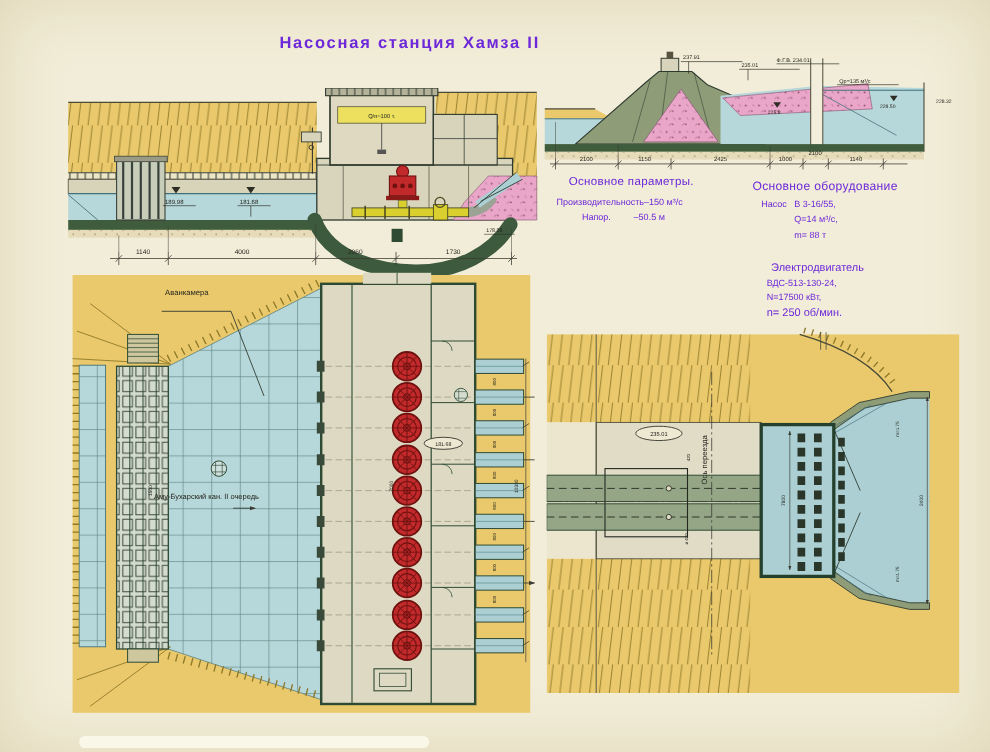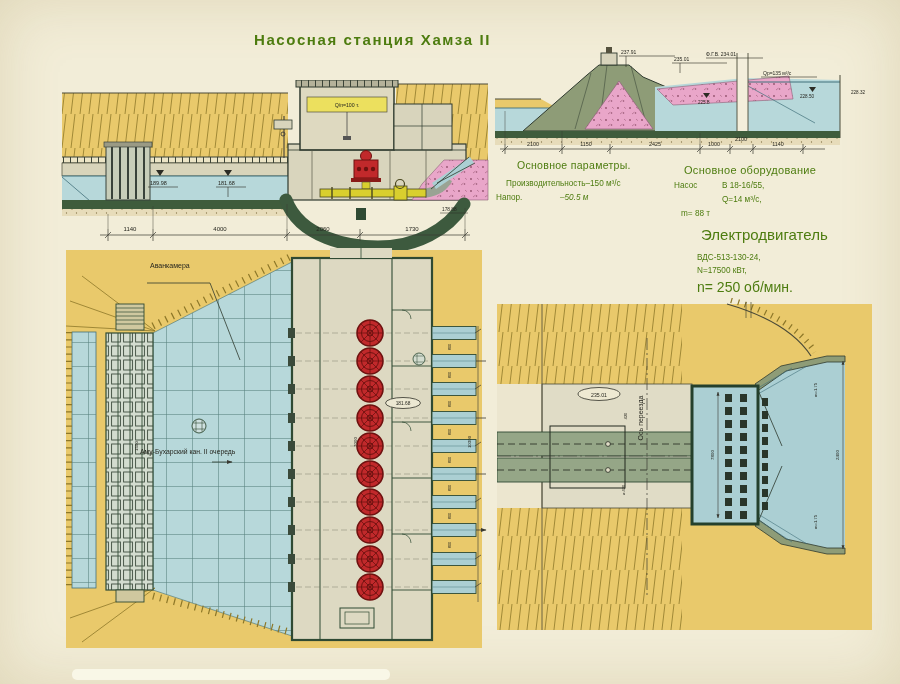--- a/index.html
+++ b/index.html
@@ -1,19 +1,19 @@
 <!DOCTYPE html>
 <html><head>
 <meta charset="utf-8">
 <style>
   html,body{margin:0;padding:0;background:#d8d2bc;}
   .page{position:relative;width:900px;height:684px;background:#f2edd8;overflow:hidden;
         font-family:"Liberation Sans",sans-serif;color:#26261f;
         box-shadow:inset 0 0 60px rgba(150,125,55,.20);}
-  .t{position:absolute;white-space:nowrap;color:#4d7c0f;}
+  .t{position:absolute;white-space:nowrap;color:#6d28d9;}
   svg{position:absolute;font-family:"Liberation Sans",sans-serif;}
   svg text{fill:#26261f;}
   .scanstrip{position:absolute;left:72px;top:669px;width:318px;height:11px;
              background:#fbf8ea;border-radius:5px;opacity:.9;}
 </style>
 </head>
 <body>
 
 <div class="page">
 
@@ -57,34 +57,34 @@
     </defs>
   </svg>
 
   <div class="t" style="left:254px;top:31px;font-size:15px;font-weight:bold;letter-spacing:1.6px;">Насосная станция  Хамза II</div>
 
   <div>
     <div class="t" style="left:517px;top:159px;font-size:10.5px;letter-spacing:.3px;">Основное параметры.</div>
     <div class="t" style="left:506px;top:179px;font-size:8.2px;">
       <span>Производительность</span><span>–150 м³/с</span>
     </div>
-    <div class="t" style="left:496px;top:193px;font-size:8.2px;">Напор.</div>
-    <div class="t" style="left:560px;top:193px;font-size:8.2px;font-style:italic;">–50.5 м</div>
+    <div class="t" style="left:529px;top:193px;font-size:8.2px;">Напор.</div>
+    <div class="t" style="left:576px;top:193px;font-size:8.2px;">–50.5 м</div>
   </div>
 
   <div>
     <div class="t" style="left:684px;top:164px;font-size:11px;letter-spacing:.3px;">Основное оборудование</div>
-    <div class="t" style="left:674px;top:181px;font-size:8.2px;">Насос</div>
-    <div class="t" style="left:722px;top:181px;font-size:8.2px;">В 18-16/55,</div>
+    <div class="t" style="left:692px;top:181px;font-size:8.2px;">Насос</div>
+    <div class="t" style="left:722px;top:181px;font-size:8.2px;">В 3-16/55,</div>
     <div class="t" style="left:722px;top:195px;font-size:8.2px;">Q=14 м³/с,</div>
-    <div class="t" style="left:681px;top:209px;font-size:8.2px;text-align:right;">m= 88 т</div>
-    <div class="t" style="left:701px;top:226px;font-size:15px;text-align:right;">Электродвигатель</div>
+    <div class="t" style="left:722px;top:209px;font-size:8.2px;text-align:right;">m= 88 т</div>
+    <div class="t" style="left:701px;top:238px;font-size:10px;text-align:right;">Электродвигатель</div>
     <div class="t" style="left:697px;top:253px;font-size:8.2px;">ВДС-513-130-24,</div>
     <div class="t" style="left:697px;top:266px;font-size:8.2px;">N=17500 кВт,</div>
-    <div class="t" style="left:697px;top:279px;font-size:14px;">n= 250 об/мин.</div>
+    <div class="t" style="left:697px;top:279px;font-size:10px;">n= 250 об/мин.</div>
   </div>
 
   <svg style="left:60px;top:80px;" width="430" height="172" viewBox="0 0 430 172">
     <g>
       <rect x="2" y="13" width="226" height="64" fill="#e9c96b"></rect>
       <rect x="2" y="13" width="226" height="64" fill="url(#hat)"></rect>
       <path d="M2,13 H228" stroke="#4a4a38" stroke-width="1.2" fill="none"></path>
       <rect x="2" y="77" width="226" height="6" fill="#ece5c6"></rect>
       <rect x="2" y="77" width="226" height="6" fill="url(#rail)"></rect>
       <path d="M2,77 H228 M2,83 H228" stroke="#3c4438" stroke-width="1"></path>

